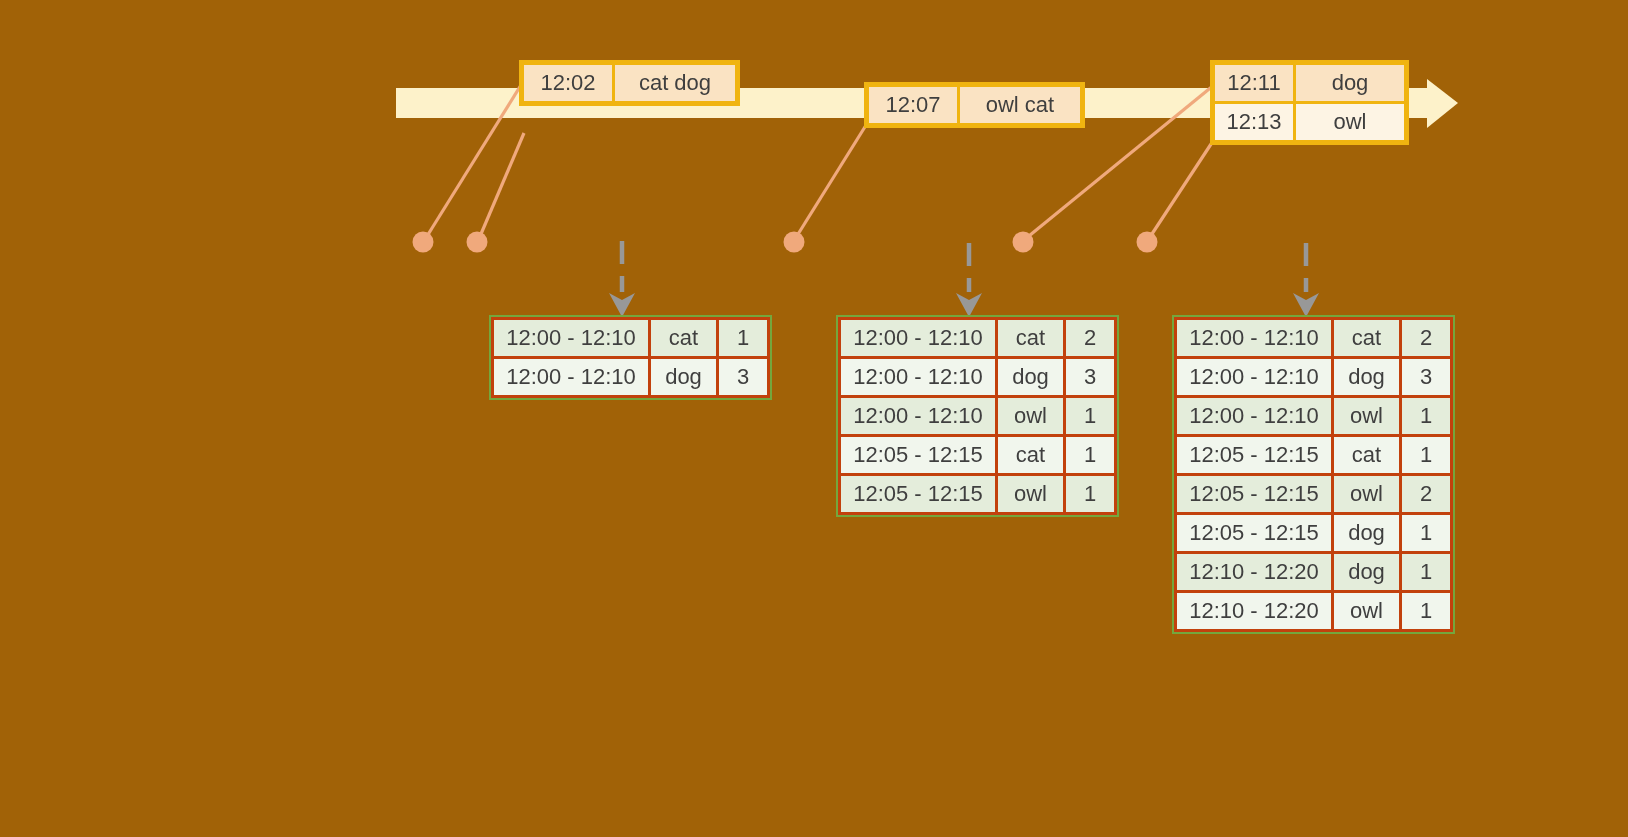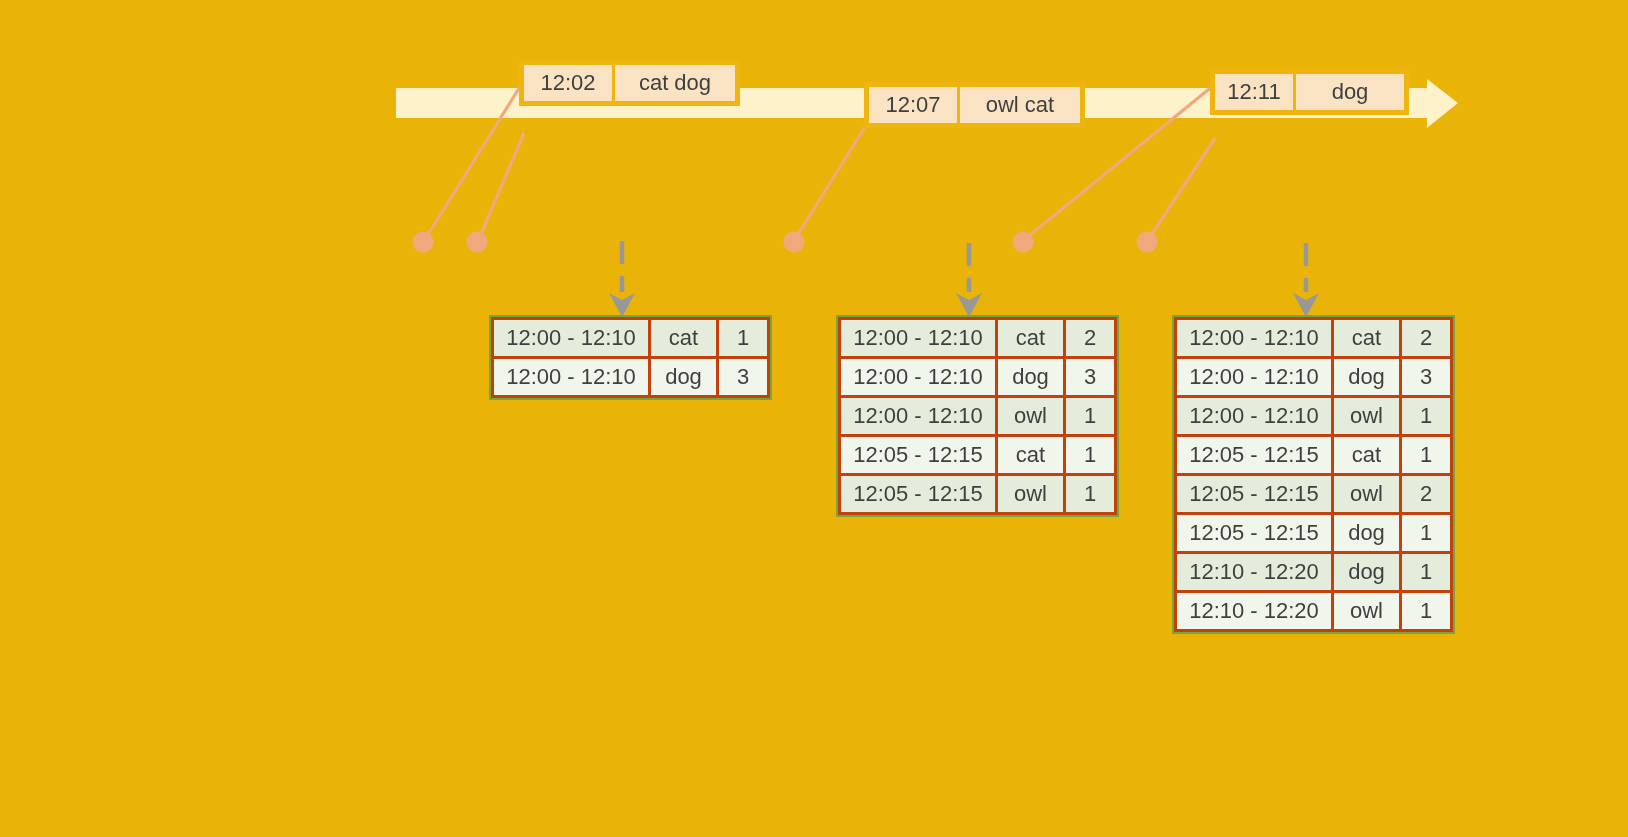--- a/index.html
+++ b/index.html
@@ -1,20 +1,20 @@
 <!DOCTYPE html>
 <html><head>
 <meta charset="utf-8">
 <style>
   html, body { margin: 0; padding: 0; background: #000; }
   .stage {
     position: relative;
     width: 1628px;
     height: 837px;
-    background: #eab308;
+    background: #a16207;
     font-family: "Liberation Sans", "DejaVu Sans", sans-serif;
     color: #3f3f3f;
     overflow: hidden;
   }
   .stage svg.layer {
     position: absolute;
     left: 0; top: 0;
   }
   table { border-collapse: collapse; position: absolute; table-layout: fixed; }
   td {
@@ -31,21 +31,21 @@
   .event-table td { border: 3px solid #f0b410; }
   .event-table { box-shadow: 0 0 0 2px #f0b410; }
   .event-table tr:nth-child(odd) td  { background: #fae3c3; }
   .event-table tr:nth-child(even) td { background: #fdf4e4; }
   .event-table td:nth-child(1) { width: 80px; }
   .event-table td:nth-child(2) { width: 112px; }
   .event-table.evt-narrow td:nth-child(1) { width: 70px; }
   .event-table.evt-narrow td:nth-child(2) { width: 100px; }
   #event-table-1 { left: 521px; top: 62px; }
   #event-table-2 { left: 866px; top: 84px; }
-  #event-table-3 { left: 1212px; top: 62px; margin-top: 9px; }
+  #event-table-3 { left: 1212px; top: 62px; }
   
   .result-table td { border: 3px solid #c2410c; }
   .result-table { box-shadow: 0 0 0 2px #74a73d; }
   .result-table tr:nth-child(odd) td  { background: #e4eddb; }
   .result-table tr:nth-child(even) td { background: #f1f6ed; }
   .result-table td:nth-child(1) { width: 146px; }
   .result-table td:nth-child(2) { width: 57px; }
   .result-table td:nth-child(3) { width: 40px; }
   #result-table-1 { left: 491px;  top: 317px; }
   #result-table-2 { left: 838px;  top: 317px; }
@@ -110,20 +110,24 @@
         </tr>
       </tbody>
     </table>
 
   <table id="event-table-3" class="event-table evt-narrow">
       <tbody>
         <tr>
           <td>12:11</td>
           <td>dog</td>
         </tr>
+        <tr>
+          <td>12:13</td>
+          <td>owl</td>
+        </tr>
       </tbody>
     </table>
 
   <table id="result-table-1" class="result-table">
       <tbody>
         <tr>
           <td>12:00 - 12:10</td>
           <td>cat</td>
           <td>1</td>
         </tr>

